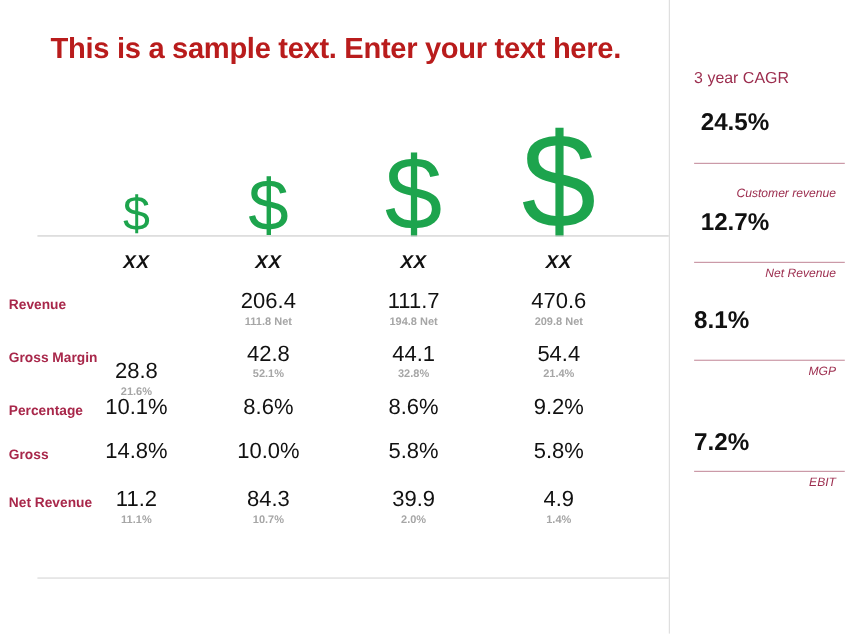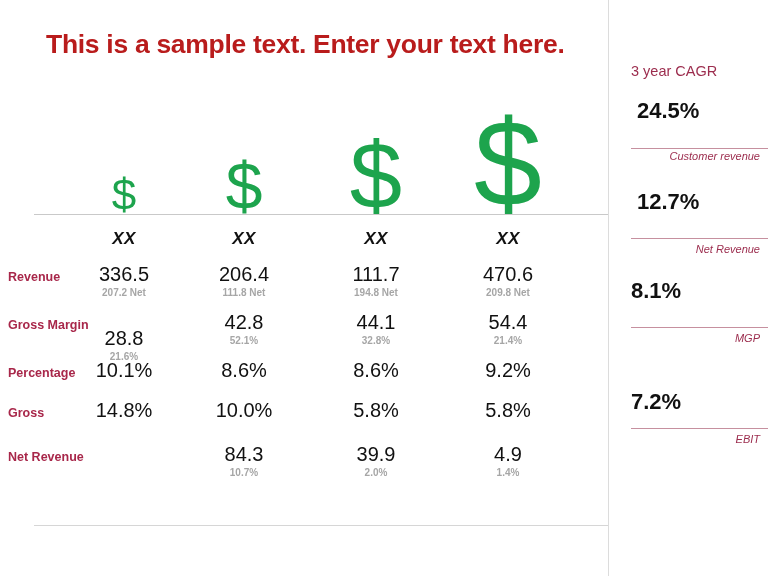--- a/index.html
+++ b/index.html
@@ -212,24 +212,20 @@
           </div>
           <div class="cell" style="left: 310px; top: 0px;">
             <div class="cell-main">XX</div>
           </div>
           <div class="cell" style="left: 442px; top: 0px;">
             <div class="cell-main">XX</div>
           </div>
         </div>
         <div class="t-row" style="position: absolute; left: 0px; top: 34px; height: 44px;">
           <div class="row-label" style="top: 6px;">Revenue</div>
-          <div class="cell" style="left: 58px; top: 0px;">
-            <div class="cell-main">336.5</div>
-            <div class="cell-sub">207.2 Net</div>
-          </div>
           <div class="cell" style="left: 178px; top: 0px;">
             <div class="cell-main">206.4</div>
             <div class="cell-sub">111.8 Net</div>
           </div>
           <div class="cell" style="left: 310px; top: 0px;">
             <div class="cell-main">111.7</div>
             <div class="cell-sub">194.8 Net</div>
           </div>
           <div class="cell" style="left: 442px; top: 0px;">
             <div class="cell-main">470.6</div>
@@ -280,20 +276,24 @@
           </div>
           <div class="cell" style="left: 310px; top: 0px;">
             <div class="cell-main">5.8%</div>
           </div>
           <div class="cell" style="left: 442px; top: 0px;">
             <div class="cell-main">5.8%</div>
           </div>
         </div>
         <div class="t-row" style="position: absolute; left: 0px; top: 214px; height: 44px;">
           <div class="row-label" style="top: 6px;">Net Revenue</div>
+          <div class="cell" style="left: 58px; top: 0px;">
+            <div class="cell-main">11.2</div>
+            <div class="cell-sub">11.1%</div>
+          </div>
           <div class="cell" style="left: 178px; top: 0px;">
             <div class="cell-main">84.3</div>
             <div class="cell-sub">10.7%</div>
           </div>
           <div class="cell" style="left: 310px; top: 0px;">
             <div class="cell-main">39.9</div>
             <div class="cell-sub">2.0%</div>
           </div>
           <div class="cell" style="left: 442px; top: 0px;">
             <div class="cell-main">4.9</div>
@@ -305,21 +305,21 @@
     <div class="rule-bottom"></div>
   </div>
 
   <div class="v-divider"></div>
 
   <div class="sidebar">
     <div class="cagr-header">3 year CAGR</div>
     <div id="kpi-holder">
         <div class="kpi-value" style="top: 100px; left: 28px;">24.5%</div>
         <div class="kpi-rule" style="top: 148px;"></div>
-        <div class="kpi-label" style="top: 150px;">Customer revenue</div>
+        <div class="kpi-label" style="top: 170px;">Customer revenue</div>
         <div class="kpi-value" style="top: 191px; left: 28px;">12.7%</div>
         <div class="kpi-rule" style="top: 238px;"></div>
         <div class="kpi-label" style="top: 243px;">Net Revenue</div>
         <div class="kpi-value" style="top: 280px; left: 22px;">8.1%</div>
         <div class="kpi-rule" style="top: 327px;"></div>
         <div class="kpi-label" style="top: 332px;">MGP</div>
         <div class="kpi-value" style="top: 391px; left: 22px;">7.2%</div>
         <div class="kpi-rule" style="top: 428px;"></div>
         <div class="kpi-label" style="top: 433px;">EBIT</div>
       </div>

